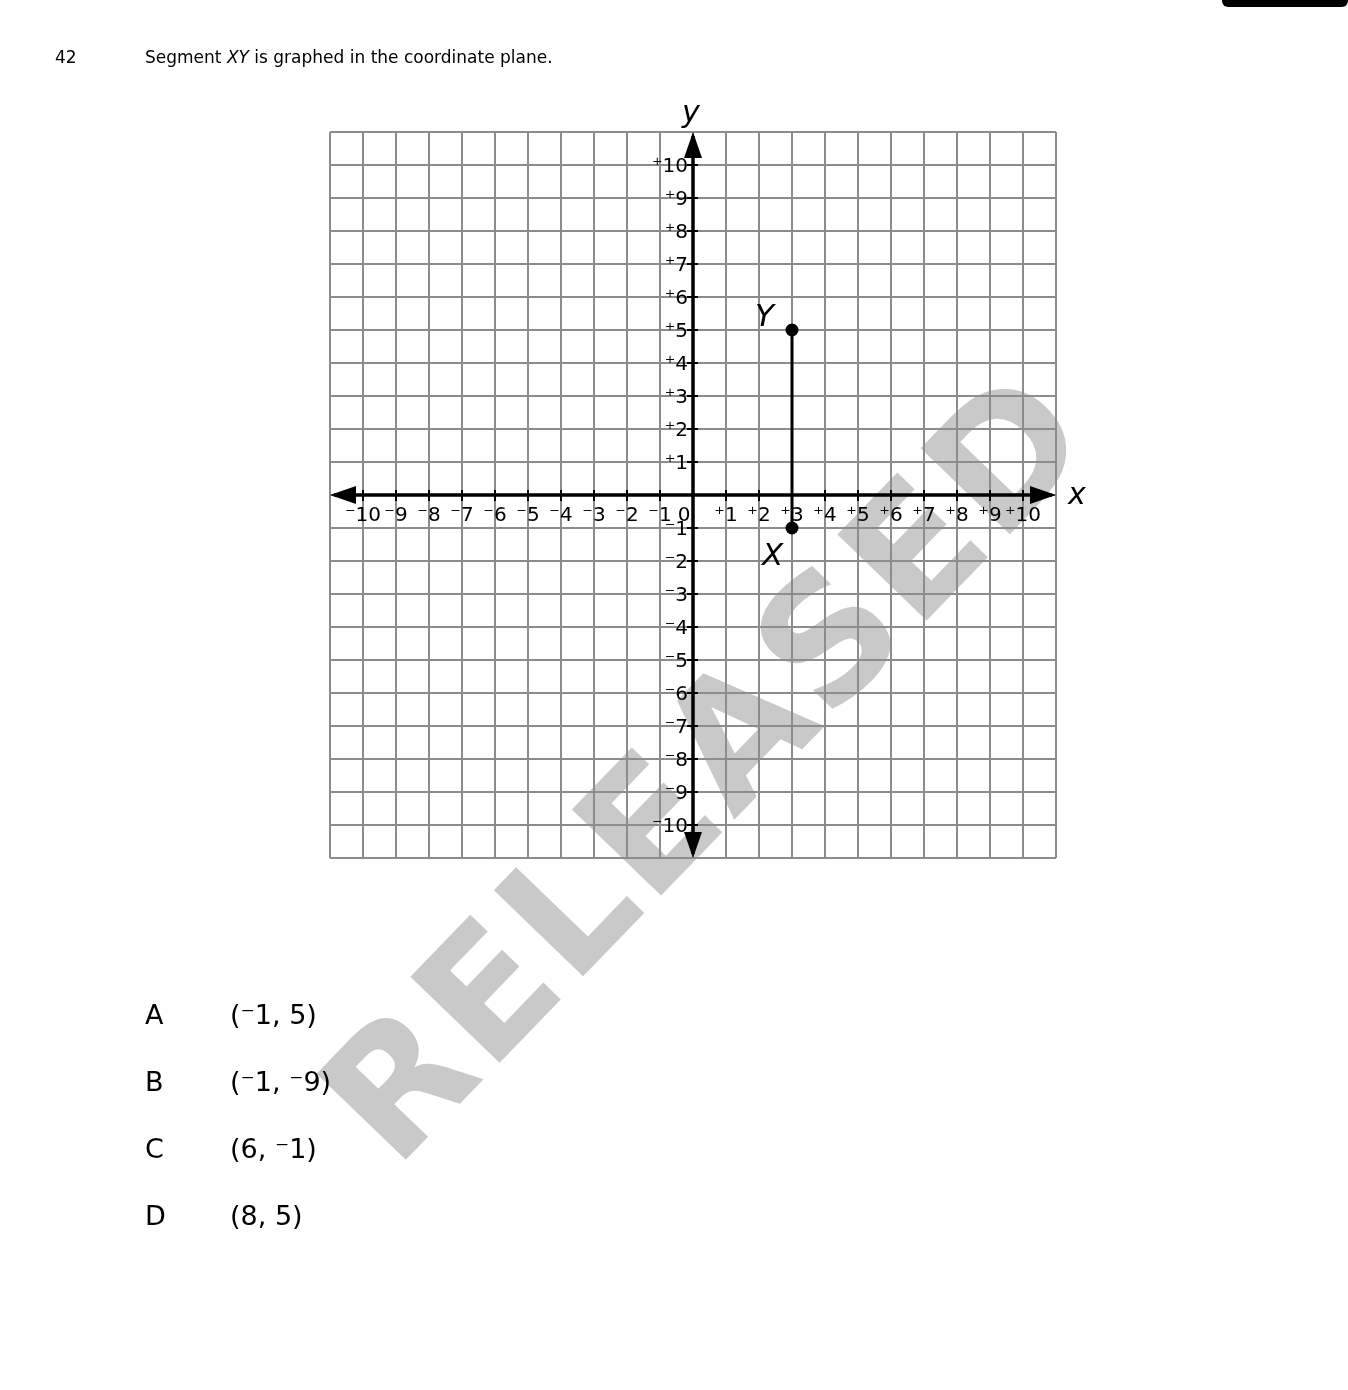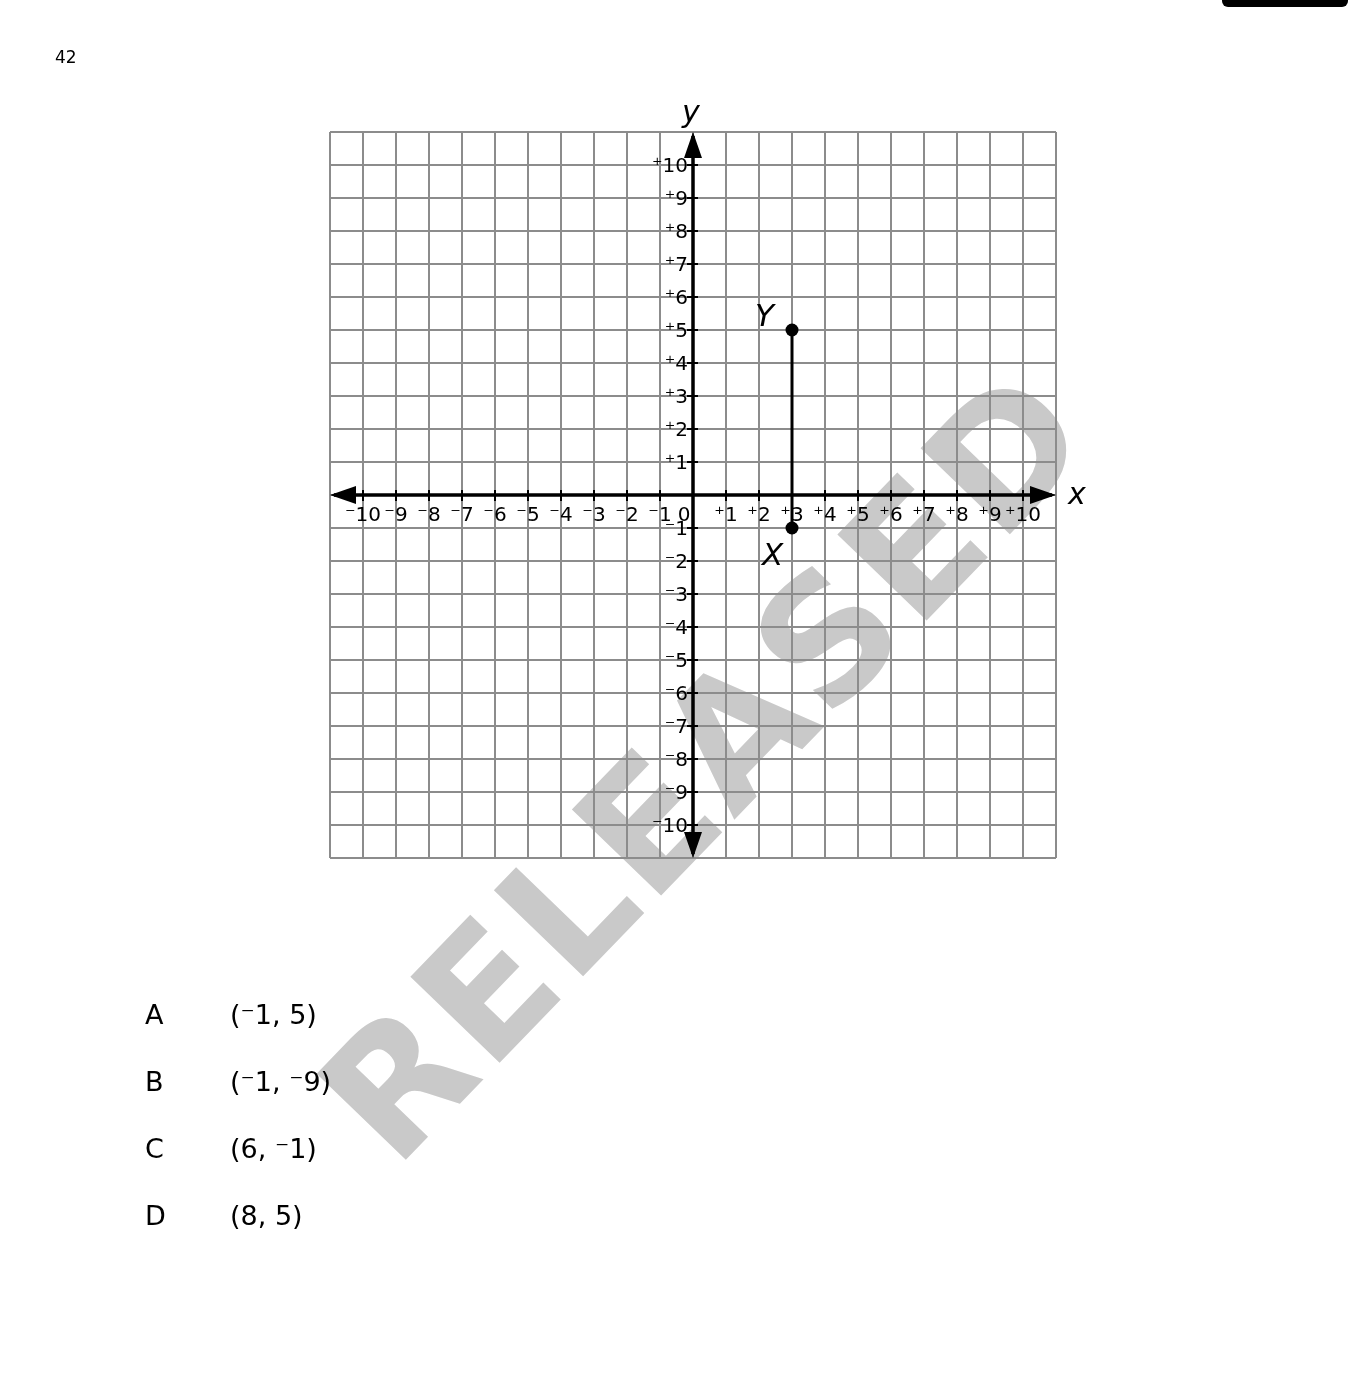--- a/index.html
+++ b/index.html
@@ -43,20 +43,21 @@
 </style>
 </head>
 <body>
 
 <div class="watermark" style="color: rgb(201, 201, 201);">RELEASED</div>
 
 <div class="corner-tab"></div>
 
 <div class="header-row">
   <span class="q-number">42</span>
+  <span><span>Segment </span><span class="em">XY</span><span> is graphed in the coordinate plane.</span></span>
 </div>
 
 <svg class="graph-svg" width="800" height="790">
     <line x1="30" y1="42" x2="30" y2="768" stroke="#8c8c8c" stroke-width="2"></line>
     <line x1="30" y1="42" x2="756" y2="42" stroke="#8c8c8c" stroke-width="2"></line>
     <line x1="63" y1="42" x2="63" y2="768" stroke="#8c8c8c" stroke-width="2"></line>
     <line x1="30" y1="75" x2="756" y2="75" stroke="#8c8c8c" stroke-width="2"></line>
     <line x1="96" y1="42" x2="96" y2="768" stroke="#8c8c8c" stroke-width="2"></line>
     <line x1="30" y1="108" x2="756" y2="108" stroke="#8c8c8c" stroke-width="2"></line>
     <line x1="129" y1="42" x2="129" y2="768" stroke="#8c8c8c" stroke-width="2"></line>

